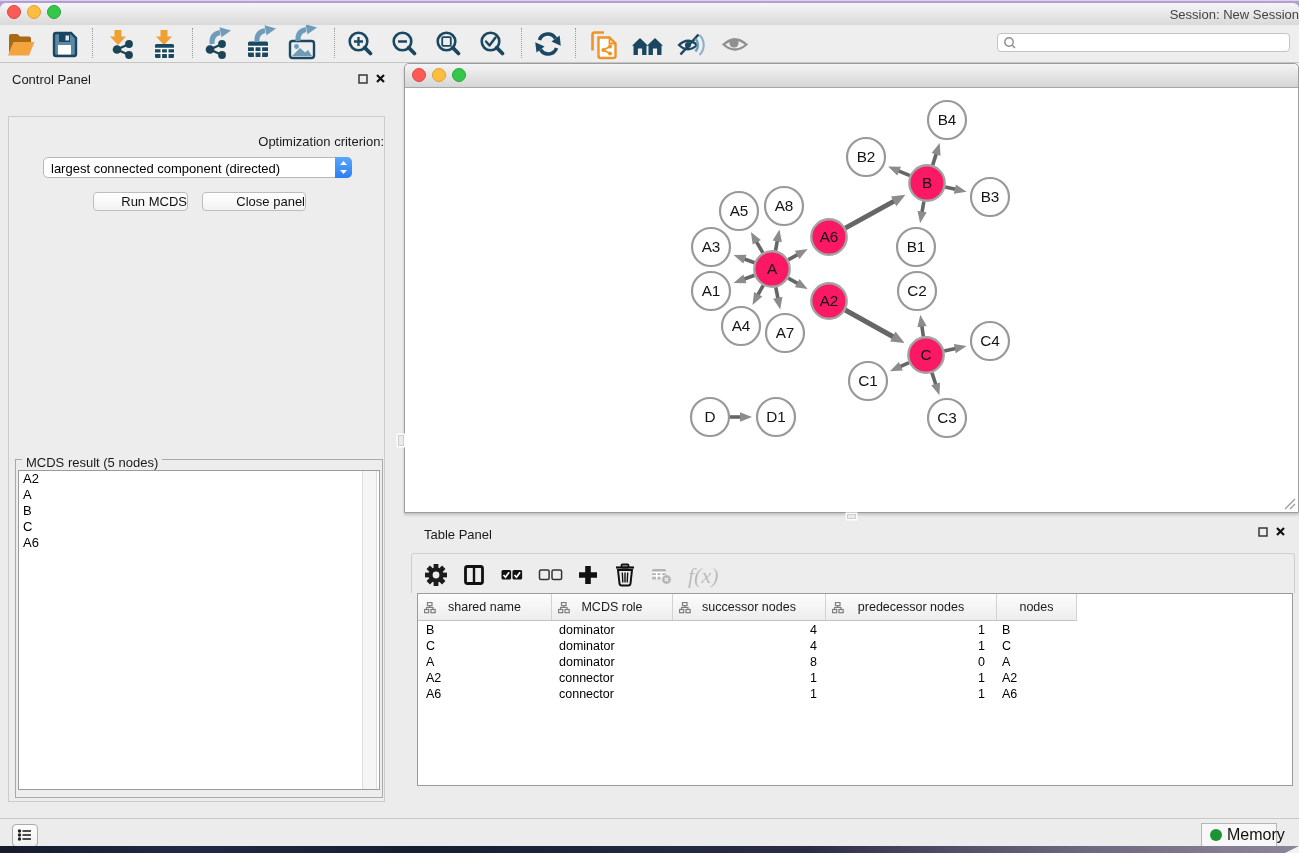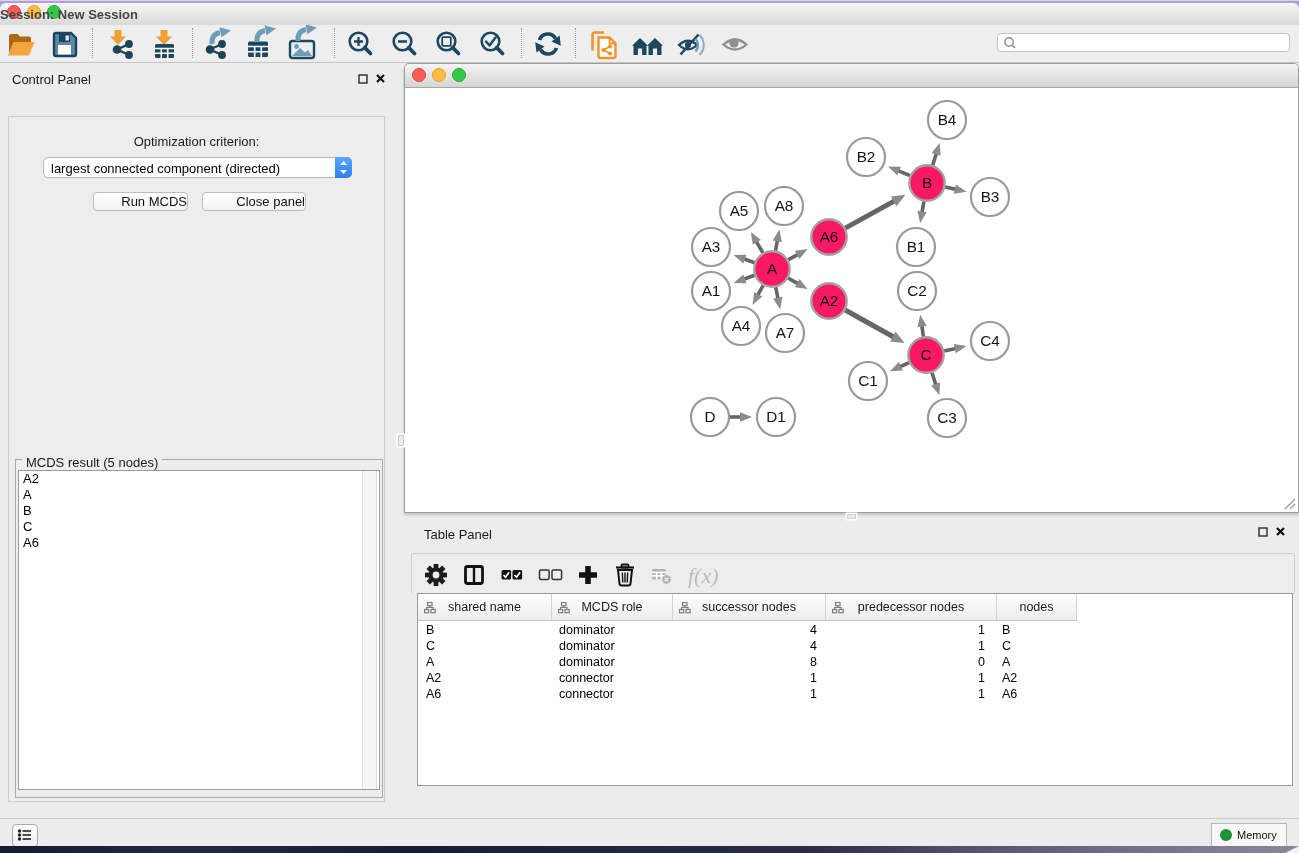--- a/index.html
+++ b/index.html
@@ -1,33 +1,33 @@
 <!DOCTYPE html>
 <html><head><meta charset="utf-8">
 <style>
 html,body{margin:0;padding:0}
 body{width:1299px;height:853px;position:relative;overflow:hidden;
  font-family:"Liberation Sans",sans-serif;background:#b2a0d2}
 .abs{position:absolute}
 #mainwin{left:0;top:3px;width:1299px;height:843px;background:#ececec;border-radius:6px 6px 0 0;overflow:hidden}
 #titlebar{left:0;top:0;width:1299px;height:22px;background:linear-gradient(#f6f6f6,#d9d9d9);border-bottom:1px solid #b4b4b4;border-radius:6px 6px 0 0}
 .tl{width:12px;height:12px;border-radius:50%;position:absolute;top:2px}
-#title{left:0;top:4px;width:1299px;text-align:left;font-size:13px;font-weight:bold;color:#444444}
+#title{left:0;top:4px;width:1299px;text-align:right;font-size:13px;font-weight:normal;color:#444444}
 #toolbar{left:0;top:22px;width:1299px;height:37px;background:#eeeeee;border-bottom:1px solid #c6c6c6}
 .vsep{position:absolute;top:3px;height:30px;width:0;border-left:1px dotted #9a9a9a}
 #search{left:997px;top:8px;width:291px;height:17px;background:#fff;border:1px solid #c3c3c3;border-radius:4px}
 
 #cp-title{left:12px;top:69px;font-size:13px;color:#1a1a1a}
 #cp-inner{left:8px;top:113px;width:375px;height:684px;background:#ededed;border:1px solid #cccccc}
 .tabs{position:absolute;display:flex}
 .tab{height:19px;line-height:19px;font-size:13px;color:#1a1a1a;text-align:center;background:#ffffff;border:1px solid #c2c2c2;border-left:none;padding:0;box-sizing:border-box}
 .tab.first{border-left:1px solid #c2c2c2;border-radius:4px 0 0 4px}
 .tab.last{border-radius:0 4px 4px 0}
 .tab.sel{background:linear-gradient(#55a5f8,#2e8af6);color:#fff;border-color:#2e7fe0}
-#optlabel{left:9px;top:131px;width:375px;text-align:center;font-size:13px;color:#1a1a1a}
+#optlabel{left:9px;top:131px;width:375px;text-align:right;font-size:13px;color:#1a1a1a}
 #dropdown{left:43px;top:154px;width:309px;height:21px;background:#fff;border:1px solid #b7b7b7;border-radius:5px;box-sizing:border-box}
 #dropdown span{position:absolute;left:7px;top:3px;font-size:13px;color:#000}
 #spinner{position:absolute;right:-1px;top:-1px;width:17px;height:21px;background:linear-gradient(#59a7f9,#2d7ff2);border-radius:0 5px 5px 0}
 .btn{position:absolute;height:19px;line-height:18px;background:linear-gradient(#ffffff,#f2f2f2);border:1px solid #bdbdbd;border-radius:4px;font-size:13px;color:#111;text-align:right;box-sizing:border-box}
 #groupbox{left:15px;top:456px;width:366px;height:337px;border:1px solid #a9a9a9}
 #grouplabel{left:22px;top:452px;background:#ededed;padding:0 4px;font-size:13px;color:#1a1a1a}
 #mcdslist{left:18px;top:467px;width:360px;height:318px;background:#fff;border:1px solid #9b9b9b;font-size:13px;color:#000}
 #mcdslist .mi{height:16px;line-height:16px;padding-left:4px}
 #mcdsscroll{left:343px;top:0px;width:13px;height:318px;background:#f5f5f5;border-left:1px solid #ddd;border-right:1px solid #ddd;position:absolute}
 
@@ -44,21 +44,21 @@
 .th span{position:absolute;width:100%;text-align:center;top:6px;font-size:12.5px;color:#1b1b1b}
 .td{position:absolute;font-size:12.5px;color:#000;height:16px;line-height:16px}
 .bottabs{position:absolute;display:flex}
 .btab{height:20px;line-height:20px;font-size:13px;color:#111;background:#fff;border:1px solid #b6b6b6;border-left:none;text-align:center;box-sizing:border-box}
 .btab.first{border-left:1px solid #b6b6b6;border-radius:4px 0 0 4px}
 .btab.last{border-radius:0 4px 4px 0}
 .btab.sel{background:linear-gradient(#54a4f8,#2d89f6);color:#fff;border-color:#2e7fe0}
 
 #statusbar{left:0;top:815px;width:1299px;height:28px;background:#ececec;border-top:1px solid #c9c9c9}
 #listbtn{position:absolute;left:12px;top:5px;width:24px;height:21px;background:linear-gradient(#fdfdfd,#f0f0f0);border:1px solid #ababab;border-radius:4px}
-#memchip{position:absolute;right:12px;top:4px;width:74px;height:22px;background:#f7f7f7;border:1px solid #b5b5b5;font-size:11px;color:#111;line-height:22px}
+#memchip{position:absolute;right:22px;top:4px;width:74px;height:22px;background:#f7f7f7;border:1px solid #b5b5b5;font-size:16px;color:#111;line-height:22px}
 #memchip i{position:absolute;left:8px;top:5px;width:12px;height:12px;border-radius:50%;background:#1d9434;font-style:normal}
 #memchip b{position:absolute;left:25px;font-weight:normal}
 #deskbottom{left:0;top:846px;width:1299px;height:7px;background:linear-gradient(90deg,#10141f 0%,#1b2236 18%,#232c45 30%,#141927 47%,#1e2538 62%,#11151f 78%,#242e44 90%,#171c2b 100%)}
 .divider-handle{position:absolute;background:#ebebeb;border:1px solid #cfcfcf;box-shadow:0 0 0 1.5px #fdfdfd}
 .winicons{position:absolute;width:30px;height:12px}
 </style></head>
 <body>
 <div class="abs" style="left:0;top:0;width:1299px;height:1px;background:#d9d2ec"></div>
 <div class="abs" id="mainwin">
   <div class="abs" id="titlebar">

